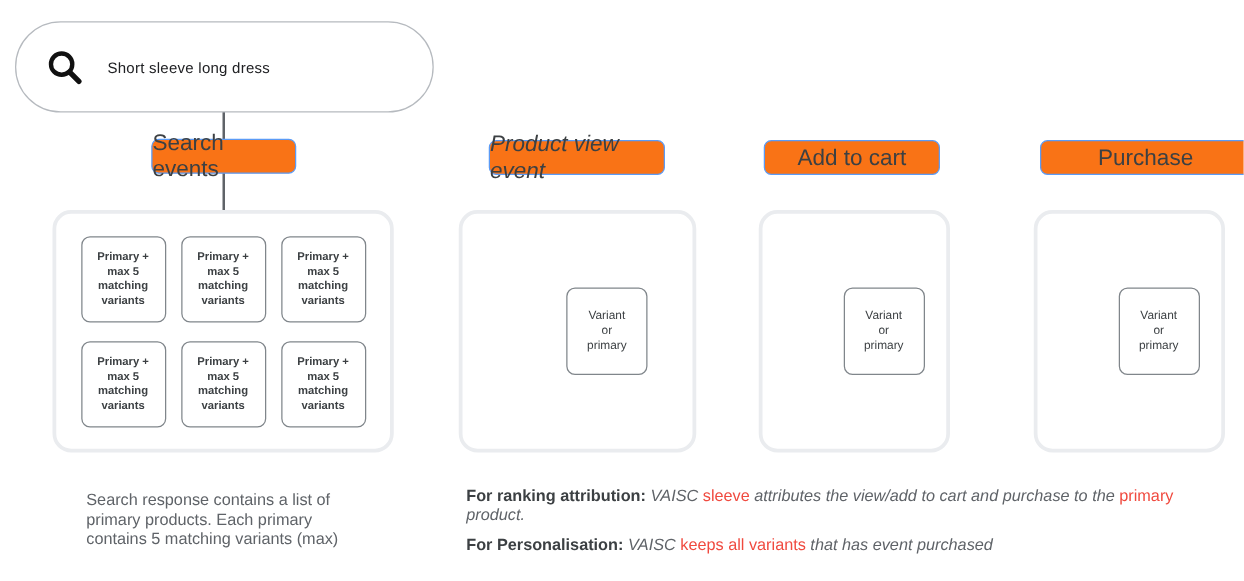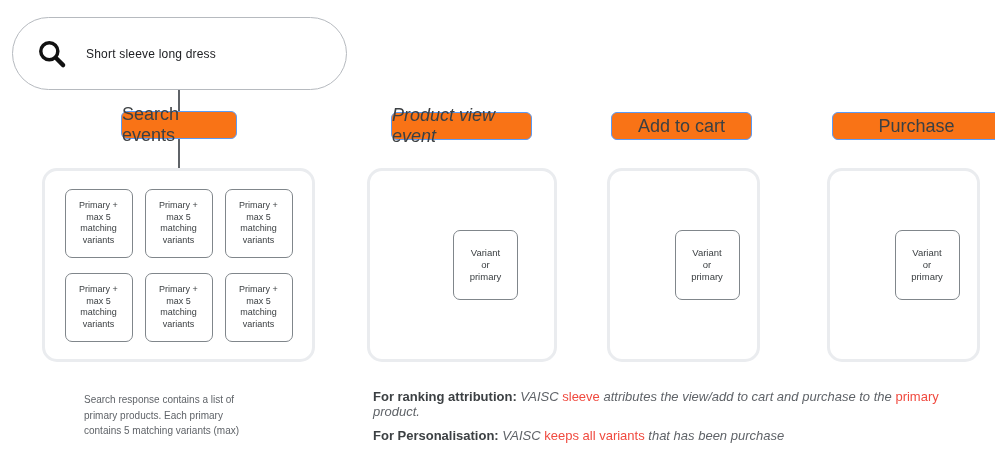--- a/index.html
+++ b/index.html
@@ -66,26 +66,26 @@
   .box-container.b4{left:827px;width:153px;}
   .card-row{display:flex;gap:12px;}
   .card{
     box-sizing:border-box;
     border:1px solid var(--card-border);
     border-radius:7px;background:#fff;
     display:flex;align-items:center;justify-content:center;
     text-align:center;color:var(--text-dark);
     white-space:pre-line;
   }
-  .card.primary-card{width:68px;height:69px;font-size:9px;line-height:11.5px;}
+  .card.primary-card{width:68px;height:69px;font-size:9px;line-height:11.5px;font-weight:bold;}
   .card.variant-card{width:65px;height:70px;font-size:9.5px;line-height:12px;margin-left:47px;}
   
   .caption{
-    position:absolute;left:84px;top:392px;
-    font-size:10px;line-height:15.5px;color:var(--text-gray);
+    position:absolute;left:69px;top:392px;
+    font-size:13px;line-height:15.5px;color:var(--text-gray);
     white-space:pre-line;
   }
   .notes{
     position:absolute;left:373px;top:389px;width:610px;
     font-size:13px;line-height:15px;color:var(--text-gray);
   }
   .note{margin:0 0 9px 0;}
   .seg.bold{font-weight:bold;color:var(--text-dark);}
   .seg.red{color:var(--alert-red);}
   .seg.normal{color:var(--text-gray);font-style:italic;}
@@ -159,16 +159,16 @@
 or
 primary</div>
   </div>
 
   <div class="caption">Search response contains a list of
 primary products. Each primary
 contains 5 matching variants (max)</div>
 
   <div class="notes">
     <p class="note"><span class="seg bold">For ranking attribution:</span><span class="seg normal"> VAISC </span><span class="seg red">sleeve</span><span class="seg normal"> attributes the view/add to cart and purchase to the </span><span class="seg red">primary</span><span class="seg normal"> product.</span></p>
-    <p class="note"><span class="seg bold">For Personalisation:</span><span class="seg normal"> VAISC </span><span class="seg red">keeps all variants</span><span class="seg normal"> that has been purchase</span></p>
+    <p class="note"><span class="seg bold">For Personalisation:</span><span class="seg normal"> VAISC </span><span class="seg red">keeps all variants</span><span class="seg normal"> that has event purchased</span></p>
   </div>
 
 </div>
 
 </body></html>

